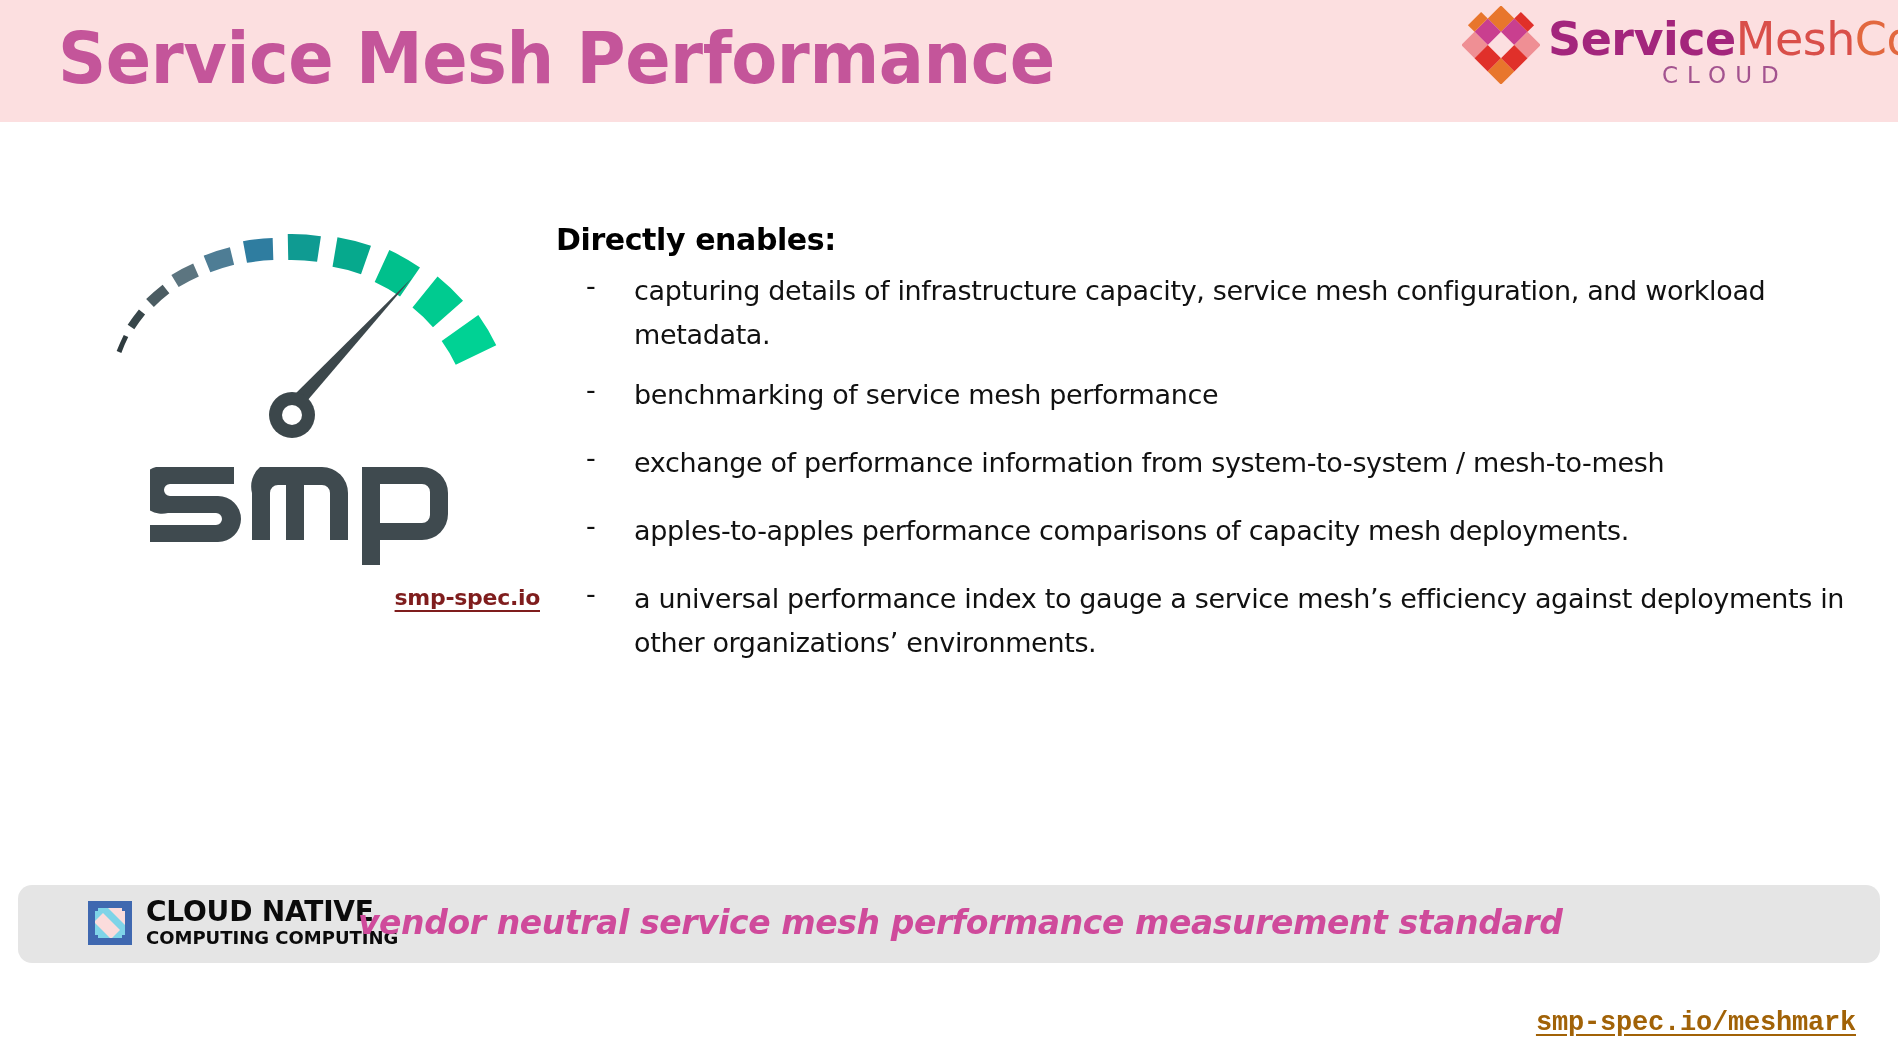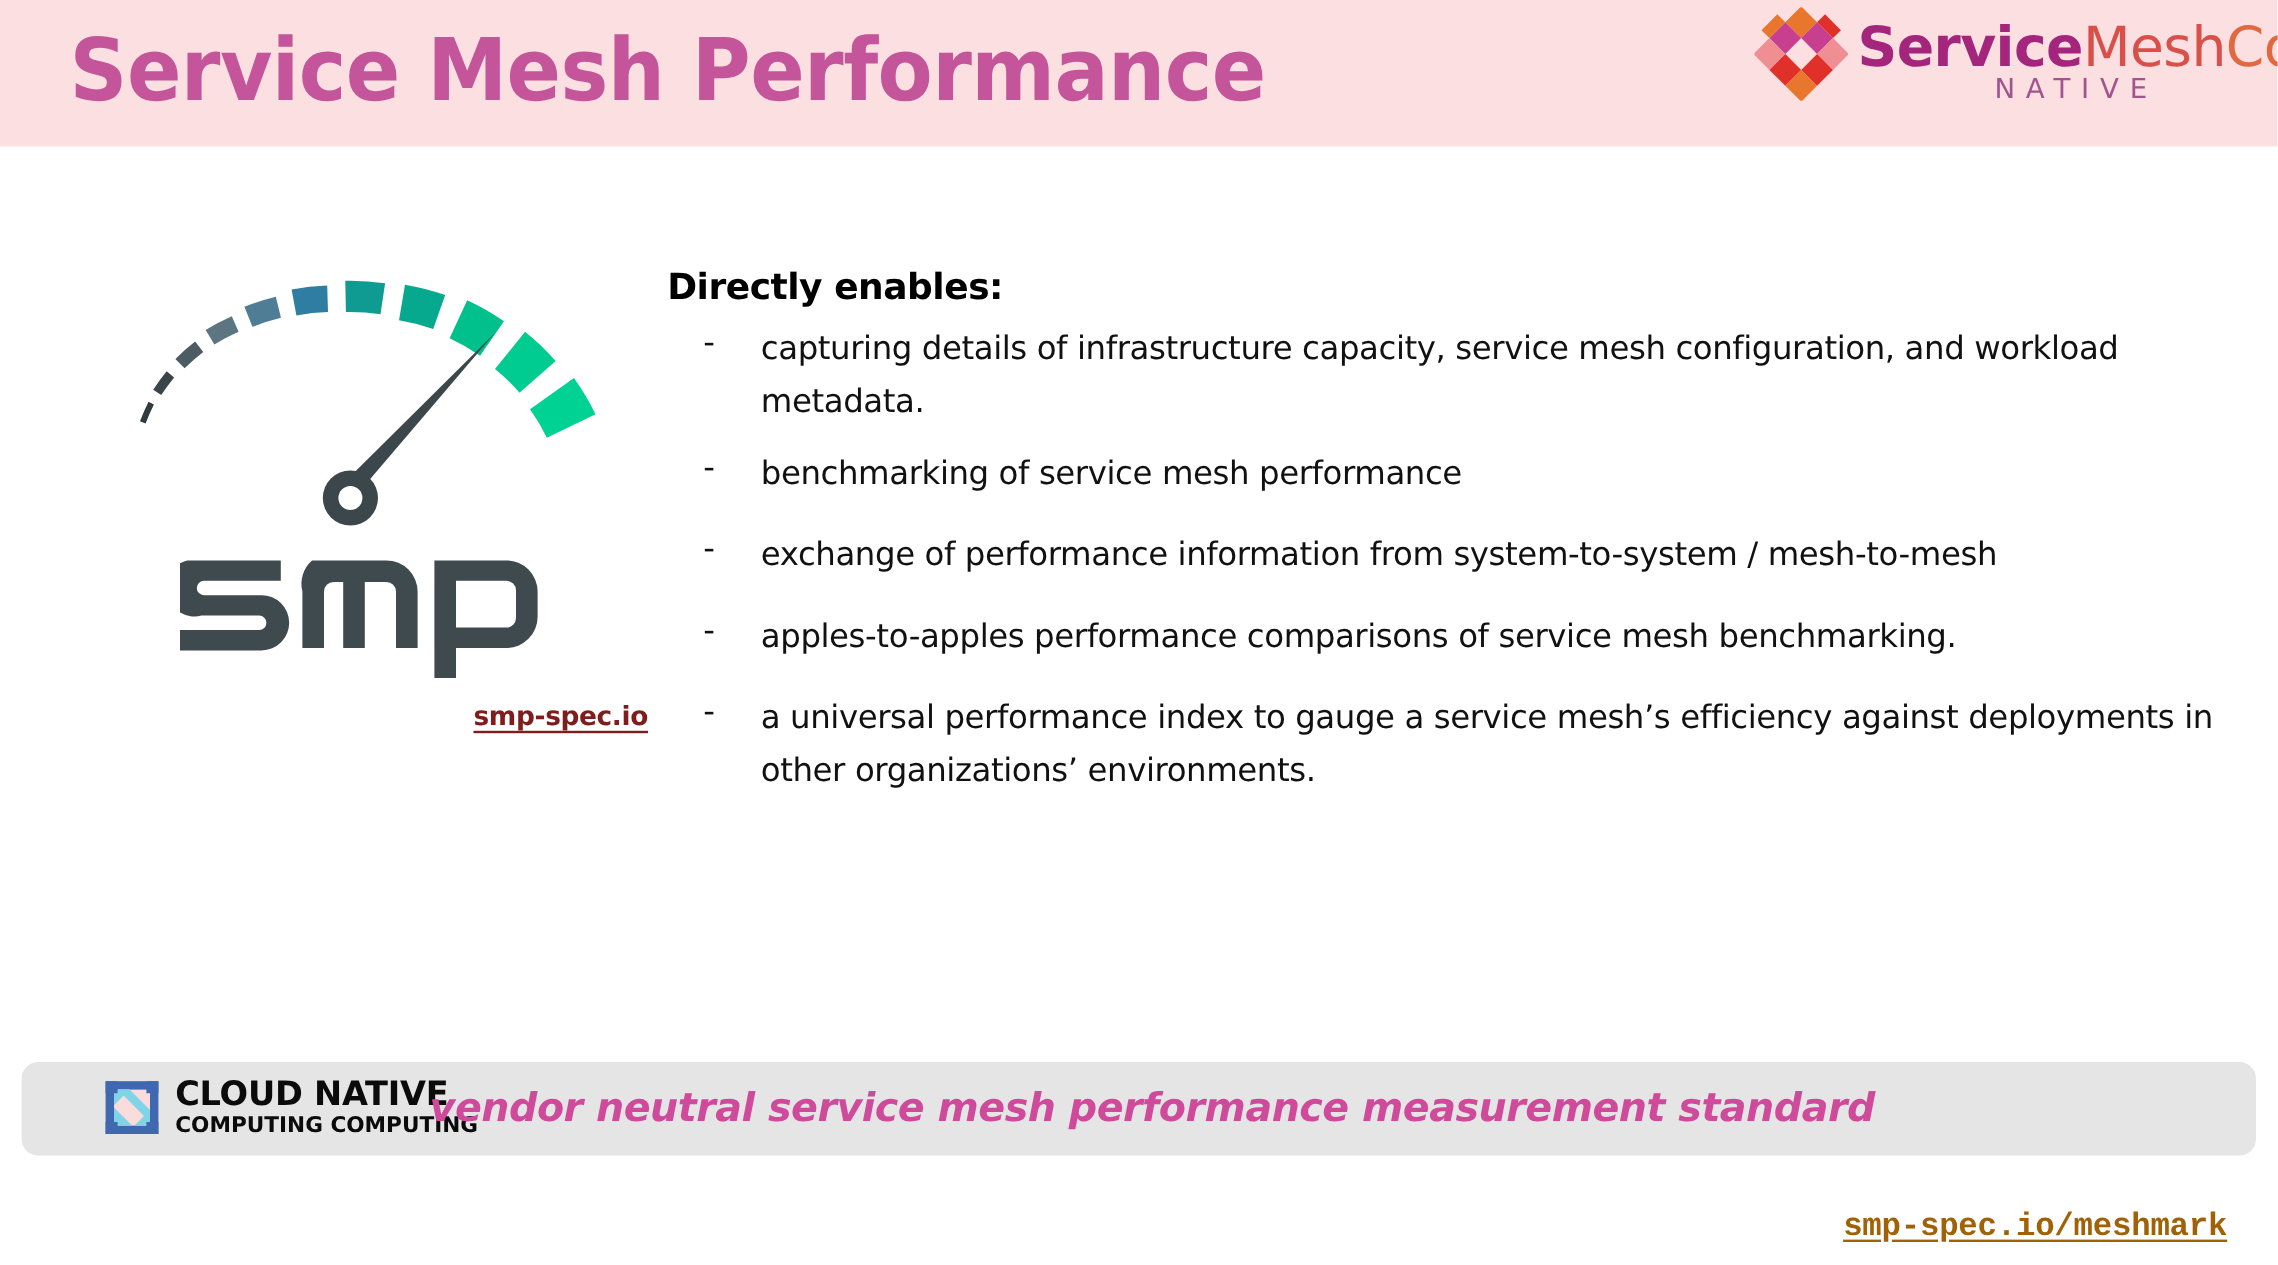--- a/index.html
+++ b/index.html
@@ -214,21 +214,21 @@
       <rect x="38" y="38" width="24" height="24" fill="#ffffff" fill-opacity="0"></rect>
       <rect x="62" y="38" width="24" height="24" fill="#e0302a"></rect>
       <rect x="14" y="62" width="24" height="24" fill="#ef8f94"></rect>
       <rect x="38" y="62" width="24" height="24" fill="#e0302a"></rect>
       <rect x="62" y="62" width="24" height="24" fill="#e8762c"></rect>
       <rect x="2" y="38" width="12" height="24" fill="#e8762c"></rect>
       <rect x="38" y="2" width="24" height="12" fill="#e0302a"></rect>
     </g>
   </svg>
   <div class="smc-wordmark"><span class="smc-w1">Service</span><span class="smc-w2">Mesh</span><span class="smc-w3">Con</span></div>
-  <div class="smc-europe">NATIVE</div>
+  <div class="smc-europe">CLOUD</div>
 </div>
 
 <div class="left-col">
 
   <svg class="gauge-svg" width="460" height="260" viewBox="0 0 460 260">
 
     <g fill="none" stroke-linecap="butt">
       <path d="M 39 152 A 185 185 0 0 1 46 136" stroke="#2f3b3f" stroke-width="5"></path>
       <path d="M 51 127 A 185 185 0 0 1 62 112" stroke="#38464a" stroke-width="8"></path>
       <path d="M 70 103 A 185 185 0 0 1 86 89" stroke="#4b5c62" stroke-width="11"></path>
@@ -279,21 +279,21 @@
     <li class="bullet">
       <span class="bullet-dash">-</span>
       <span class="bullet-text">benchmarking of service mesh performance</span>
     </li>
     <li class="bullet">
       <span class="bullet-dash">-</span>
       <span class="bullet-text">exchange of performance information from system-to-system / mesh-to-mesh</span>
     </li>
     <li class="bullet">
       <span class="bullet-dash">-</span>
-      <span class="bullet-text">apples-to-apples performance comparisons of service mesh benchmarking.</span>
+      <span class="bullet-text">apples-to-apples performance comparisons of capacity mesh deployments.</span>
     </li>
     <li class="bullet">
       <span class="bullet-dash">-</span>
       <span class="bullet-text">a universal performance index to gauge a service mesh’s efficiency against deployments in other organizations’ environments.</span>
     </li>
   </ul>
 </div>
 
 <div class="footer-band">
   <div class="cncf-logo">

